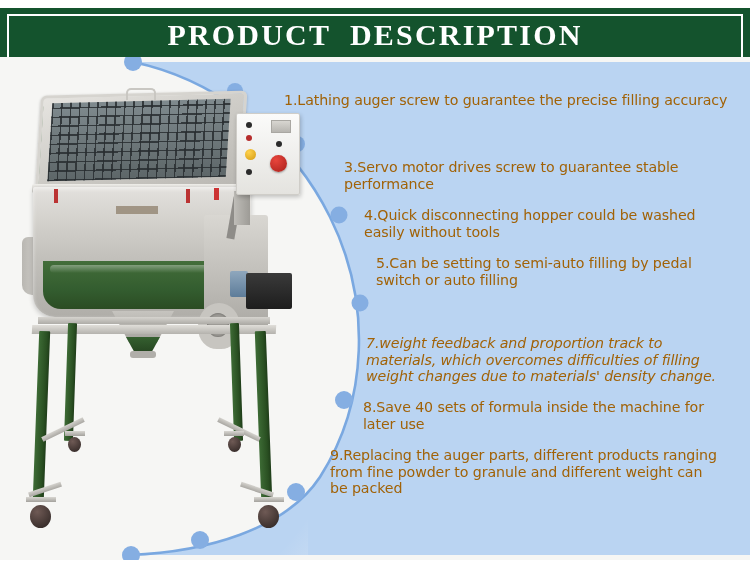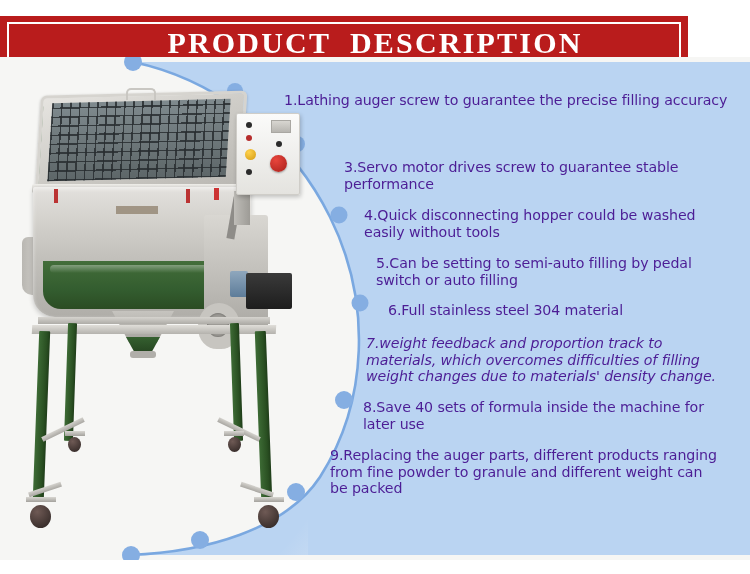--- a/index.html
+++ b/index.html
@@ -13,24 +13,24 @@
     height: 574px;
     overflow: hidden;
     background: #ffffff;
     font-family: "Liberation Sans", sans-serif;
   }
 
   
   .header-banner {
     position: absolute;
     left: 0;
-    top: 16px;
-    width: 688px;
+    top: 8px;
+    width: 750px;
     height: 57px;
-    background: #b91c1c;
+    background: #14532d;
     box-sizing: border-box;
   }
   .header-inner-border {
     position: absolute;
     left: 7px;
     top: 6px;
     right: 7px;
     bottom: 6px;
     border: 2px solid #ffffff;
     box-sizing: border-box;
@@ -306,21 +306,21 @@
   
   .feature-list {
     position: absolute;
     left: 0;
     top: 0;
     width: 750px;
     height: 517px;
   }
   .feature-item {
     position: absolute;
-    color: #4c1d95;
+    color: #a16207;
     font-size: 14.2px;
     line-height: 16.5px;
     font-family: "DejaVu Sans", sans-serif;
     letter-spacing: -0.1px;
     white-space: pre-line;
   }
 </style>
 </head>
 <body>
 
@@ -409,21 +409,20 @@
     </div>
 
     <div class="feature-list">
       <div class="feature-item" style="left:284px; top:35px;  width:460px;">1.Lathing auger screw to guarantee the precise filling accuracy</div>
       <div class="feature-item" style="left:344px; top:102px; width:400px;">3.Servo motor drives screw to guarantee stable
    performance</div>
       <div class="feature-item" style="left:364px; top:150px; width:380px;">4.Quick disconnecting hopper could be washed
    easily without tools</div>
       <div class="feature-item" style="left:376px; top:198px; width:356px;">5.Can be setting to semi-auto filling by pedal
    switch or auto filling</div>
-      <div class="feature-item" style="left:388px; top:245px; width:356px;">6.Full stainless steel 304 material</div>
       <div class="feature-item" style="left:366px; top:278px; width:366px;font-style:italic;">7.weight feedback and proportion track to
    materials, which overcomes difficulties of filling
    weight changes due to materials' density change.</div>
       <div class="feature-item" style="left:363px; top:342px; width:385px;">8.Save 40 sets of formula inside the machine for
    later use</div>
       <div class="feature-item" style="left:330px; top:390px; width:418px;">9.Replacing the auger parts, different products ranging
    from fine powder to granule and different weight can
    be packed</div>
     </div>
 

